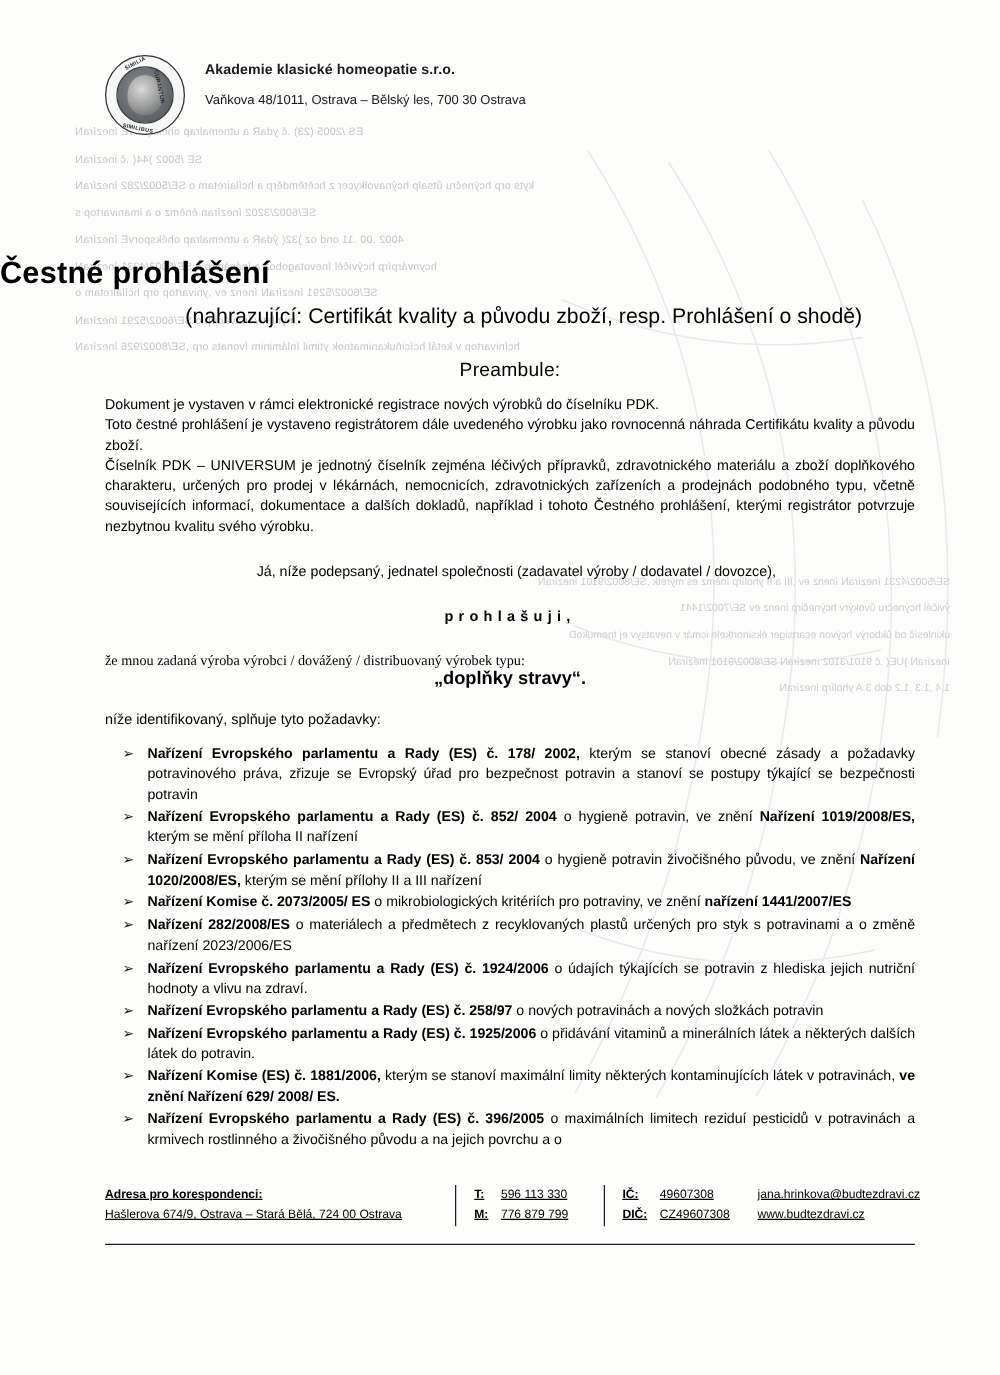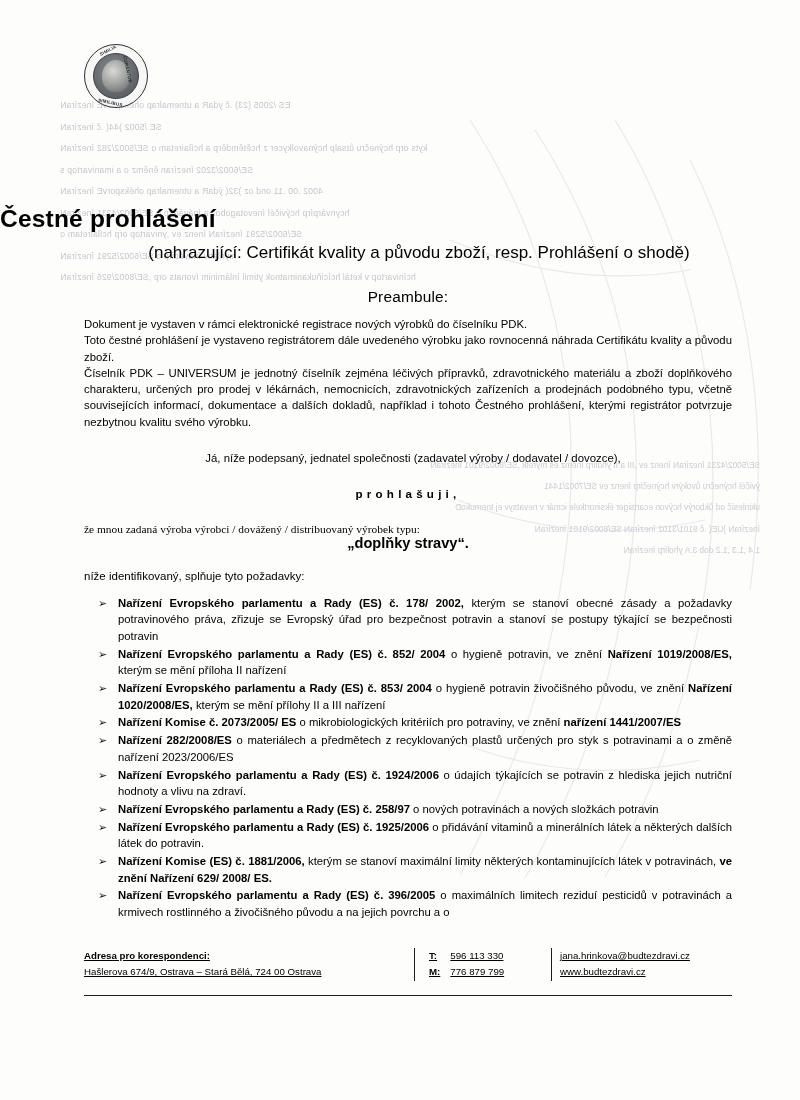--- a/index.html
+++ b/index.html
@@ -285,20 +285,24 @@
   <div class="header">
     <div class="seal">
       <div class="inner"></div>
       <div class="face"></div>
       <div class="ring-text">
         <span style="left:14px;top:3px;transform:rotate(-28deg)">SIMILIA</span>
         <span style="right:6px;top:22px;transform:rotate(78deg)">CURANTUR</span>
         <span style="left:13px;bottom:2px;transform:rotate(12deg)">SIMILIBUS</span>
       </div>
     </div>
+    <div class="org">
+      <div class="org-name">Akademie klasické homeopatie s.r.o.</div>
+      <div class="org-addr">Vaňkova 48/1011, Ostrava – Bělský les, 700 30 Ostrava</div>
+    </div>
   </div>
 
   <div class="title">Čestné prohlášení</div>
   <div class="subtitle">(nahrazující: Certifikát kvality a původu zboží, resp. Prohlášení o shodě)</div>
 
   <div class="content">
     <h2 class="preamble">Preambule:</h2>
     <p class="para">Dokument je vystaven v rámci elektronické registrace nových výrobků do číselníku PDK.</p>
     <p class="para">Toto čestné prohlášení je vystaveno registrátorem dále uvedeného výrobku jako rovnocenná náhrada Certifikátu kvality a původu zboží.</p>
     <p class="para">Číselník PDK – UNIVERSUM je jednotný číselník zejména léčivých přípravků, zdravotnického materiálu a zboží doplňkového charakteru, určených pro prodej v lékárnách, nemocnicích, zdravotnických zařízeních a prodejnách podobného typu, včetně souvisejících informací, dokumentace a dalších dokladů, například i tohoto Čestného prohlášení, kterými registrátor potvrzuje nezbytnou kvalitu svého výrobku.</p>
@@ -332,18 +336,28 @@
     <div class="mid">
       <div class="keys">
         <div>T:</div>
         <div>M:</div>
       </div>
       <div class="vals">
         <div>596 113 330</div>
         <div>776 879 799</div>
       </div>
     </div>
+    <div class="ident">
+      <div class="keys">
+        <div>IČ:</div>
+        <div>DIČ:</div>
+      </div>
+      <div class="vals">
+        <div>49607308</div>
+        <div>CZ49607308</div>
+      </div>
+    </div>
     <div class="contact">
       <div>jana.hrinkova@budtezdravi.cz</div>
       <div>www.budtezdravi.cz</div>
     </div>
   </div>
 </div>
 
 </body></html>

